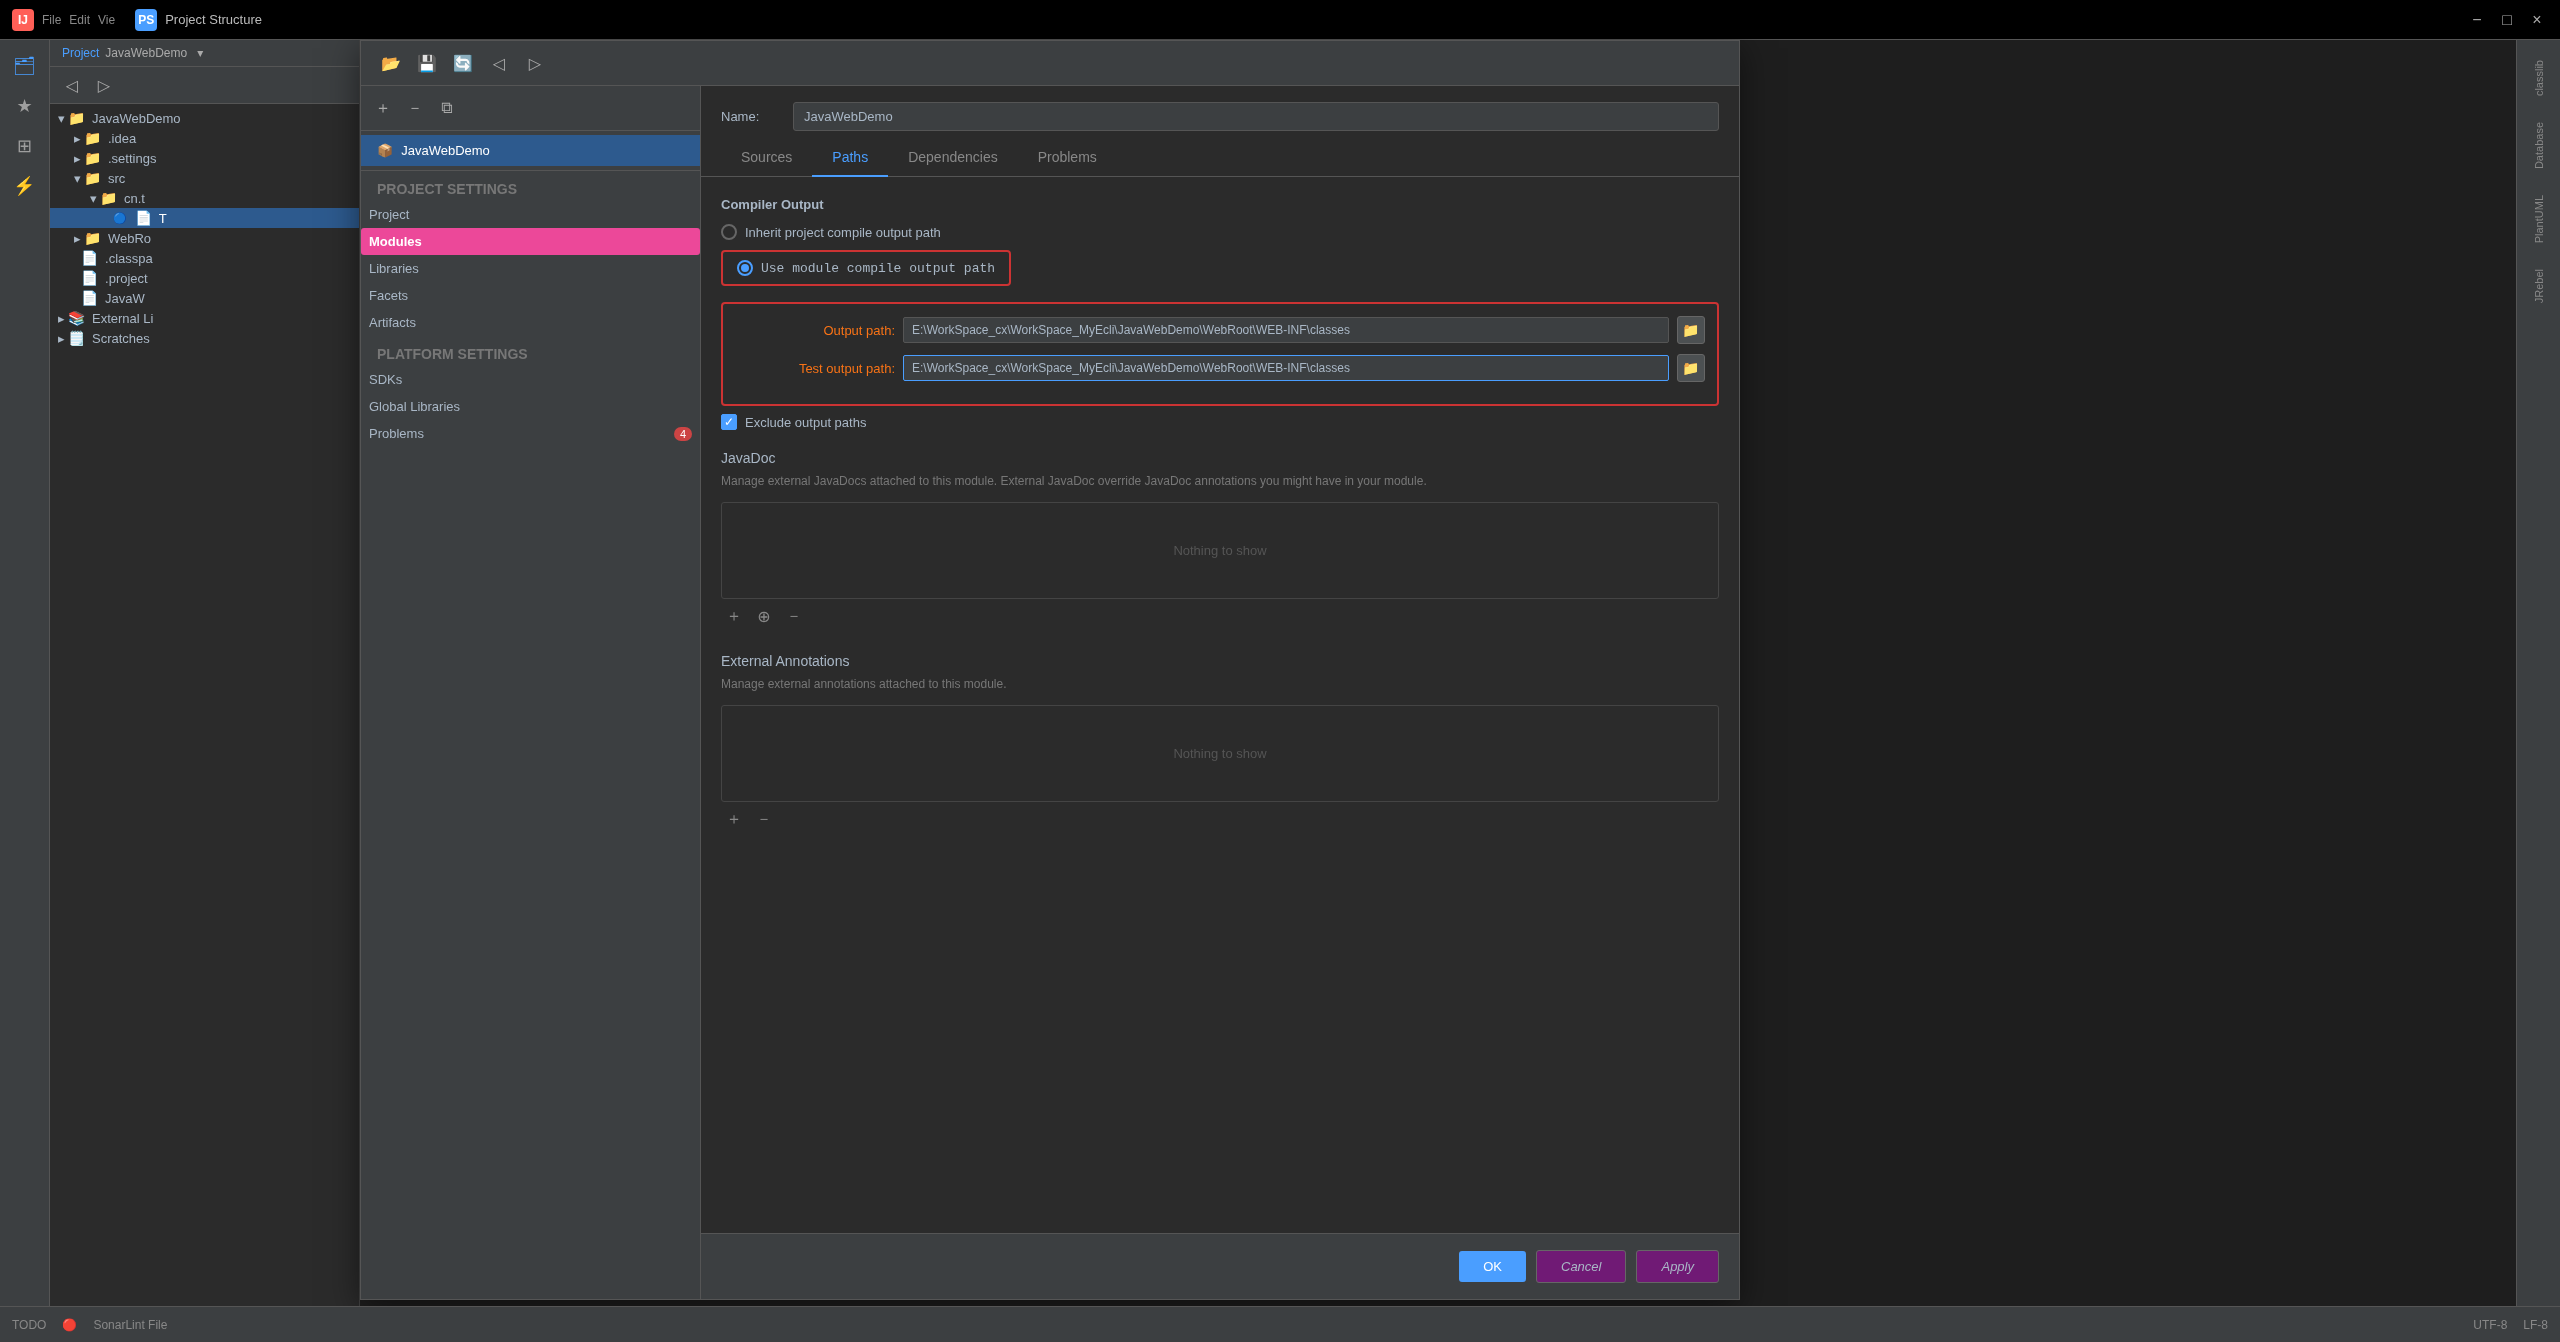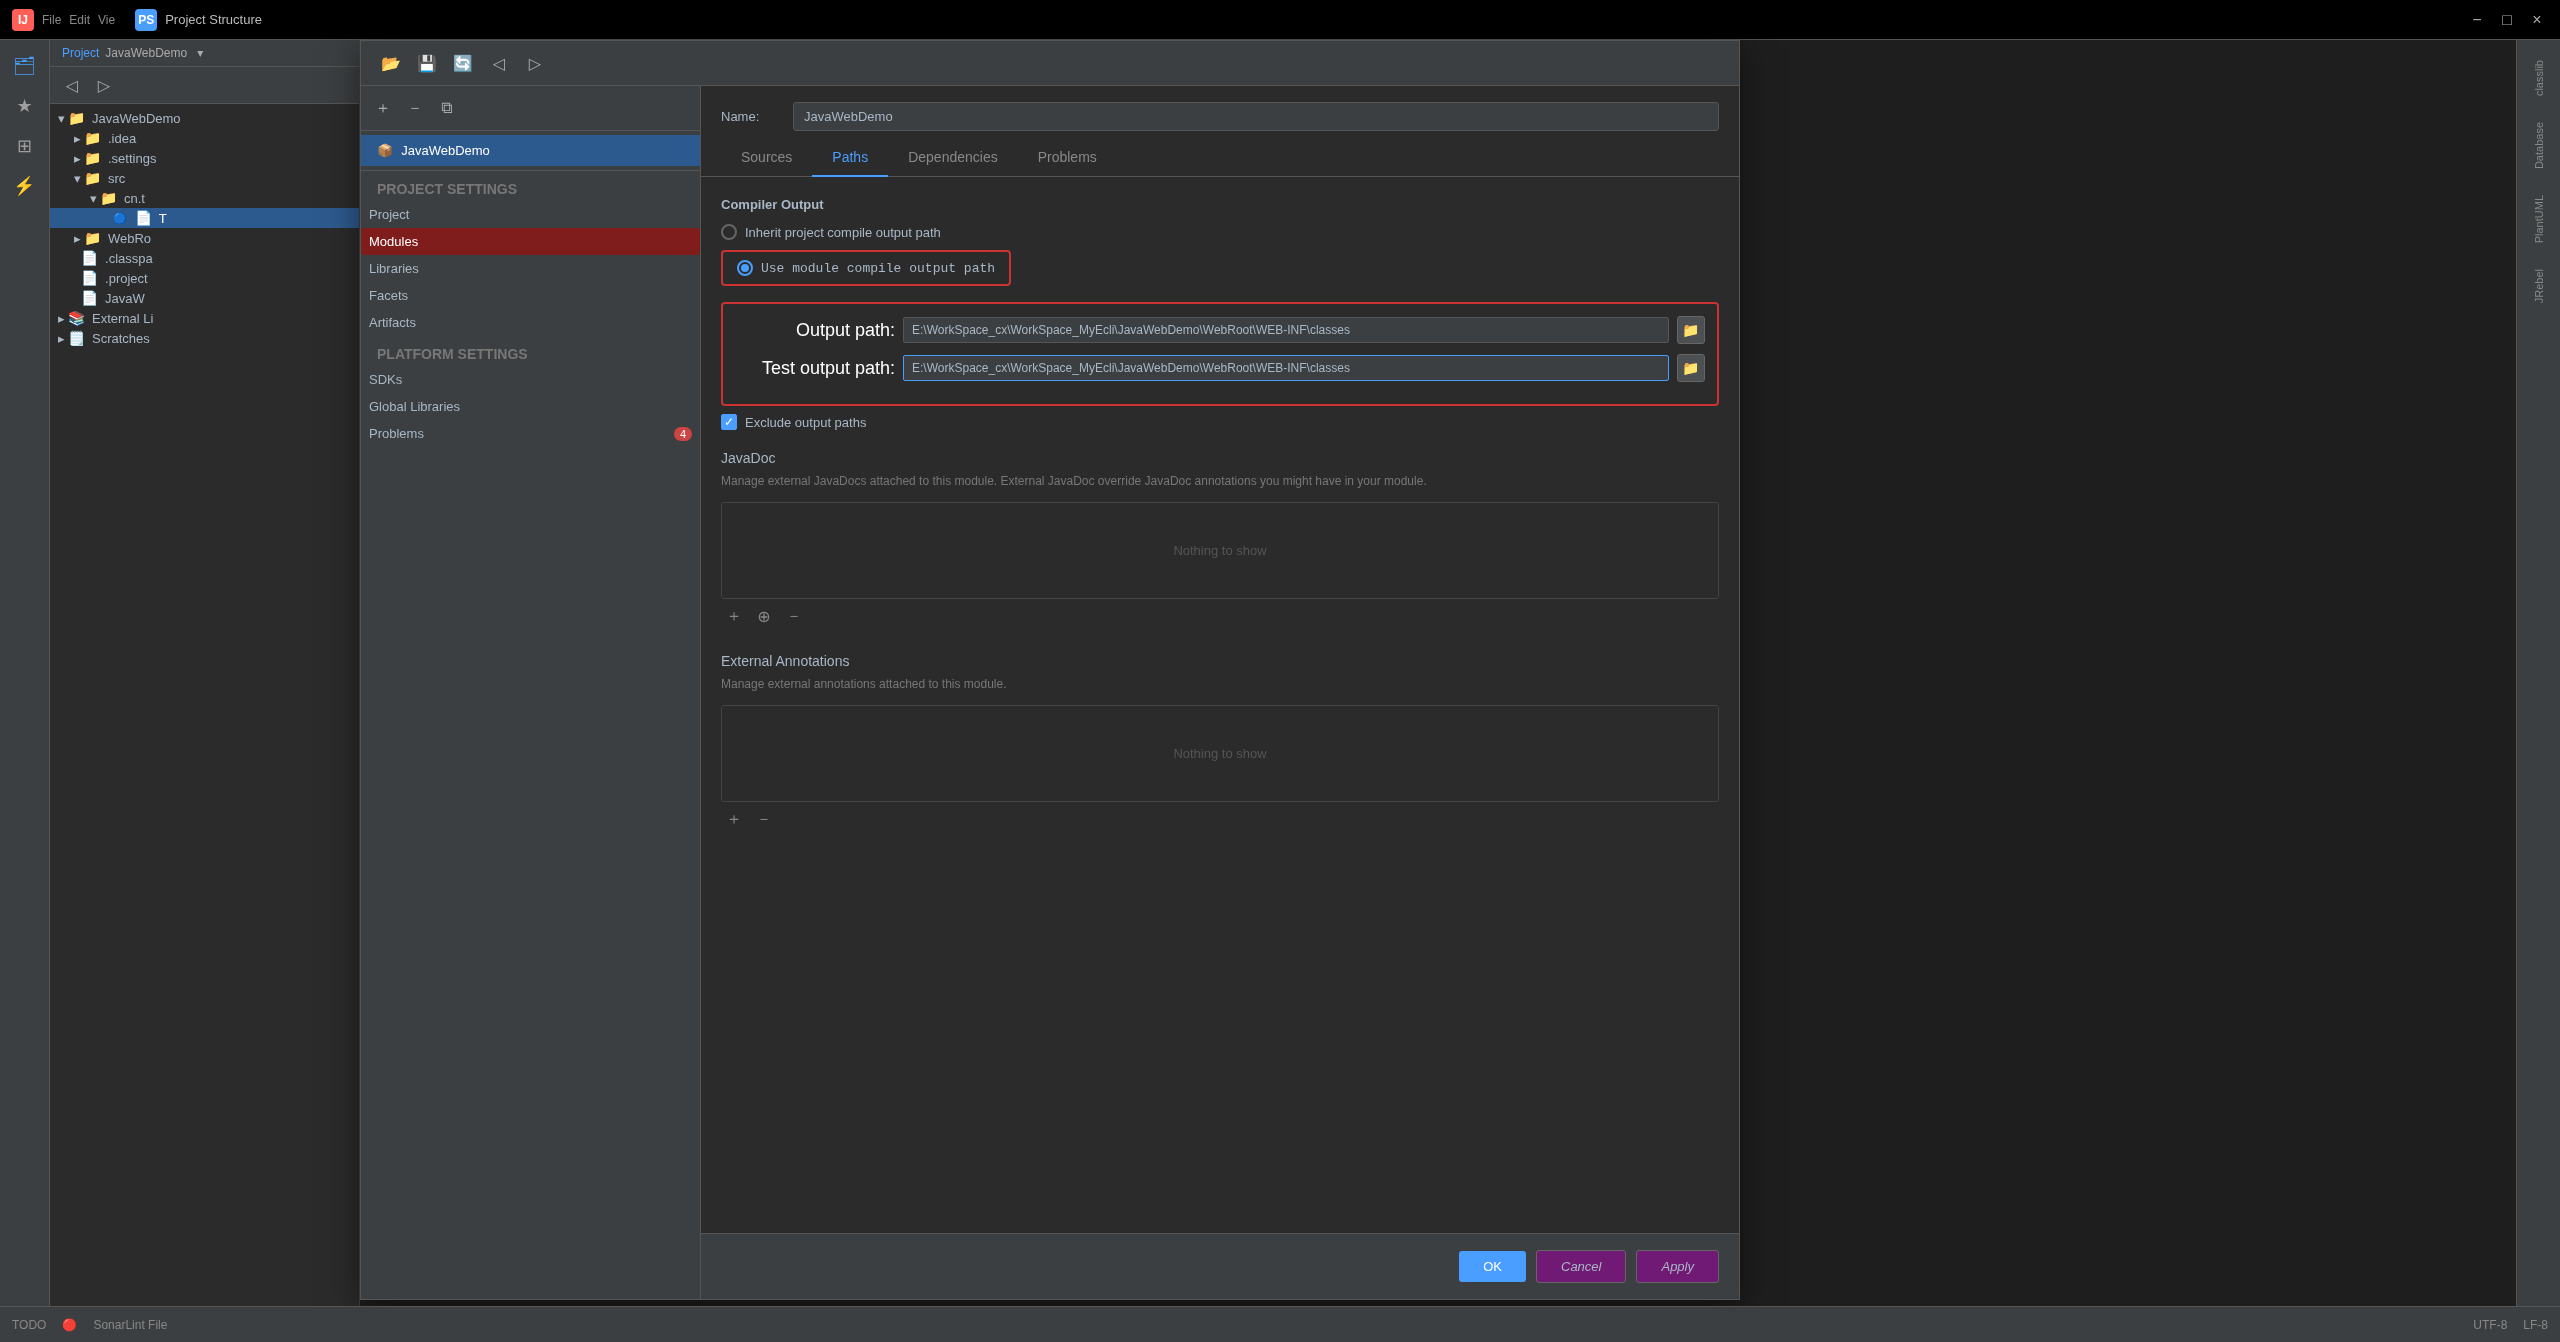--- a/index.html
+++ b/index.html
@@ -285,22 +285,22 @@
     }
 
     
     .path-row {
       display: flex;
       align-items: center;
       gap: 8px;
       margin-bottom: 10px;
     }
     .path-label {
-      font-size: 18px;
-      color: #ffffff;
+      font-size: 13px;
+      color: #f97316;
       min-width: 160px;
       text-align: right;
     }
     .path-input {
       flex: 1;
       background: #3c3f41;
       border: 1px solid #4a9eff;
       color: #a9b7c6;
       padding: 5px 8px;
       font-size: 12px;
@@ -591,21 +591,21 @@
             <div class="nav-list-item selected">
               <span>📦</span>
               <span>JavaWebDemo</span>
             </div>
           </div>
 
           <div>
             <div class="dialog-nav-section-header">Project Settings</div>
 
             <div class="settings-nav-item">Project</div>
-            <div class="settings-nav-item" style="background:#7f1d1d; color:white;">Modules</div>
+            <div class="settings-nav-item" style="background:#ec4899; color:white;font-weight:bold;">Modules</div>
             <div class="settings-nav-item">Libraries</div>
             <div class="settings-nav-item">Facets</div>
             <div class="settings-nav-item">Artifacts</div>
           </div>
 
           <div>
             <div class="dialog-nav-section-header">Platform Settings</div>
             <div class="settings-nav-item">SDKs</div>
             <div class="settings-nav-item">Global Libraries</div>
             <div class="settings-nav-item" style="display:flex; align-items:center; justify-content:space-between;">

